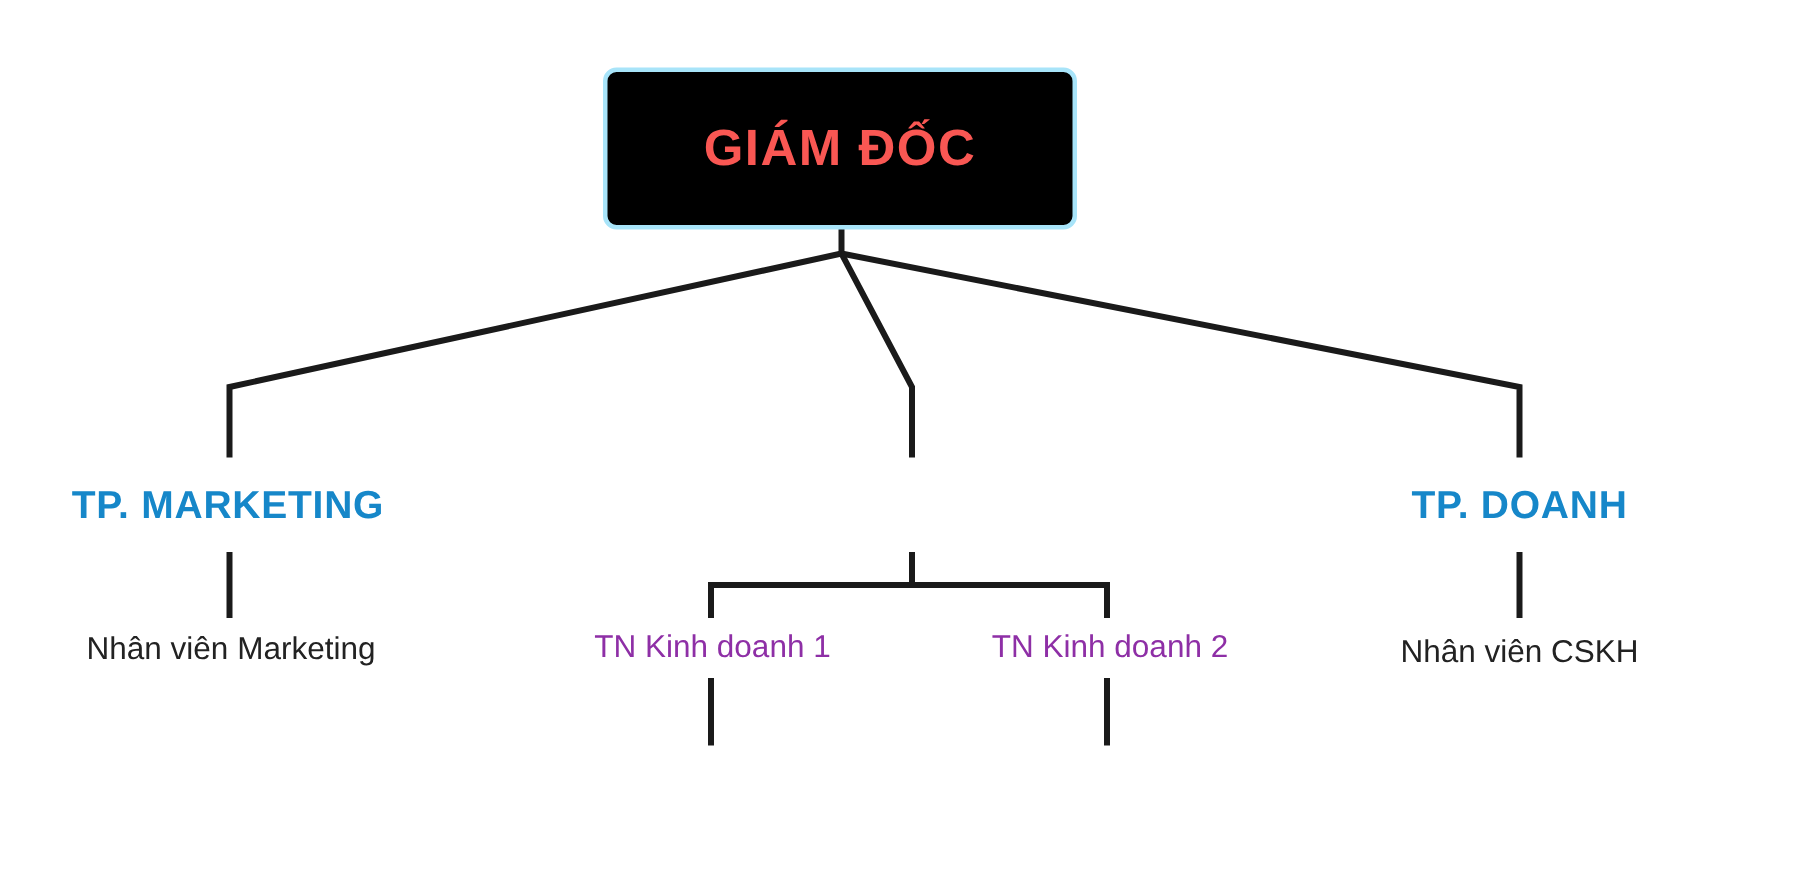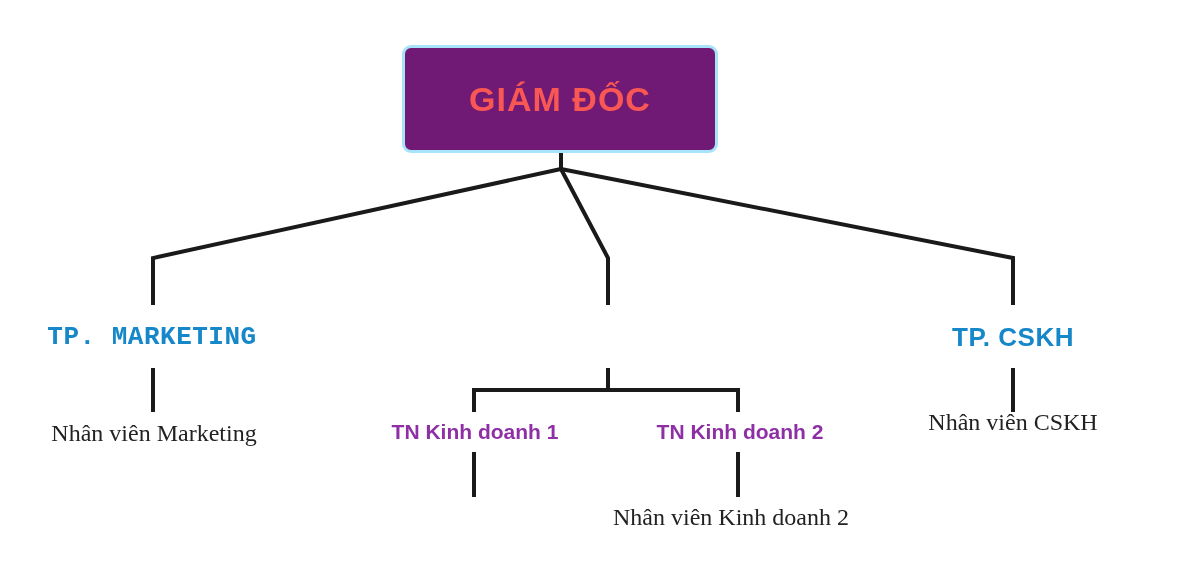--- a/index.html
+++ b/index.html
@@ -38,52 +38,51 @@
   .root-box {
     left: 560px;
     top: 99px;
     width: 310px;
     height: 102px;
     border: 3px solid var(--root-border, #a8e4f9);
     border-radius: 9px;
     display: flex;
     align-items: center;
     justify-content: center;
-    background: #701a75;
+    background: #000000;
   }
   .root-label {
     color: var(--root-text, #f95753);
     font-size: 34px;
     font-weight: bold;
     letter-spacing: 1px;
   }
   .level2 {
     color: var(--level2-text, #1687c9);
     font-size: 26px;
     font-weight: bold;
     letter-spacing: 0.5px;
   }
   .level3-accent {
     color: var(--accent-text, #8e2fa6);
     font-size: 21px;
-    font-weight: 700;
+    font-weight: 400;
   }
   .plain {
     color: var(--text-dark, #222222);
-    font-size: 24px;
+    font-size: 21px;
     font-weight: 400;
-    font-family: Liberation Serif, serif;
   }
-  .pos-tp-marketing { left: 152px; top: 337px; font-family: Liberation Mono, monospace; }
+  .pos-tp-marketing { left: 152px; top: 337px; }
   .pos-tp-kinhdoanh { left: 606px; top: 337px; }
   .pos-tp-cskh      { left: 1013px; top: 337px; }
   .pos-nv-marketing { left: 154px; top: 433px; }
   .pos-tn-kd1       { left: 475px; top: 432px; }
   .pos-tn-kd2       { left: 740px; top: 432px; }
-  .pos-nv-cskh      { left: 1013px; top: 422px; }
+  .pos-nv-cskh      { left: 1013px; top: 435px; }
   .pos-nv-kd1       { left: 470px; top: 517px; }
   .pos-nv-kd2       { left: 731px; top: 517px; }
 </style>
 </head>
 <body>
 
 <div class="canvas">
 
   <svg class="connectors" viewBox="0 0 1200 584" xmlns="http://www.w3.org/2000/svg">
 
@@ -106,26 +105,25 @@
     <line x1="738" y1="452" x2="738" y2="497"></line>
   </svg>
 
   <div class="node root-box">
     <span class="root-label">GIÁM ĐỐC</span>
   </div>
 
   <div class="node level2 pos-tp-marketing">TP. MARKETING</div>
 
 
-  <div class="node level2 pos-tp-cskh">TP. CSKH</div>
+  <div class="node level2 pos-tp-cskh">TP. DOANH</div>
 
   <div class="node plain pos-nv-marketing">Nhân viên Marketing</div>
 
   <div class="node level3-accent pos-tn-kd1">TN Kinh doanh 1</div>
 
   <div class="node level3-accent pos-tn-kd2">TN Kinh doanh 2</div>
 
   <div class="node plain pos-nv-cskh">Nhân viên CSKH</div>
 
 
-  <div class="node plain pos-nv-kd2">Nhân viên Kinh doanh 2</div>
 
 </div>
 
 </body></html>

